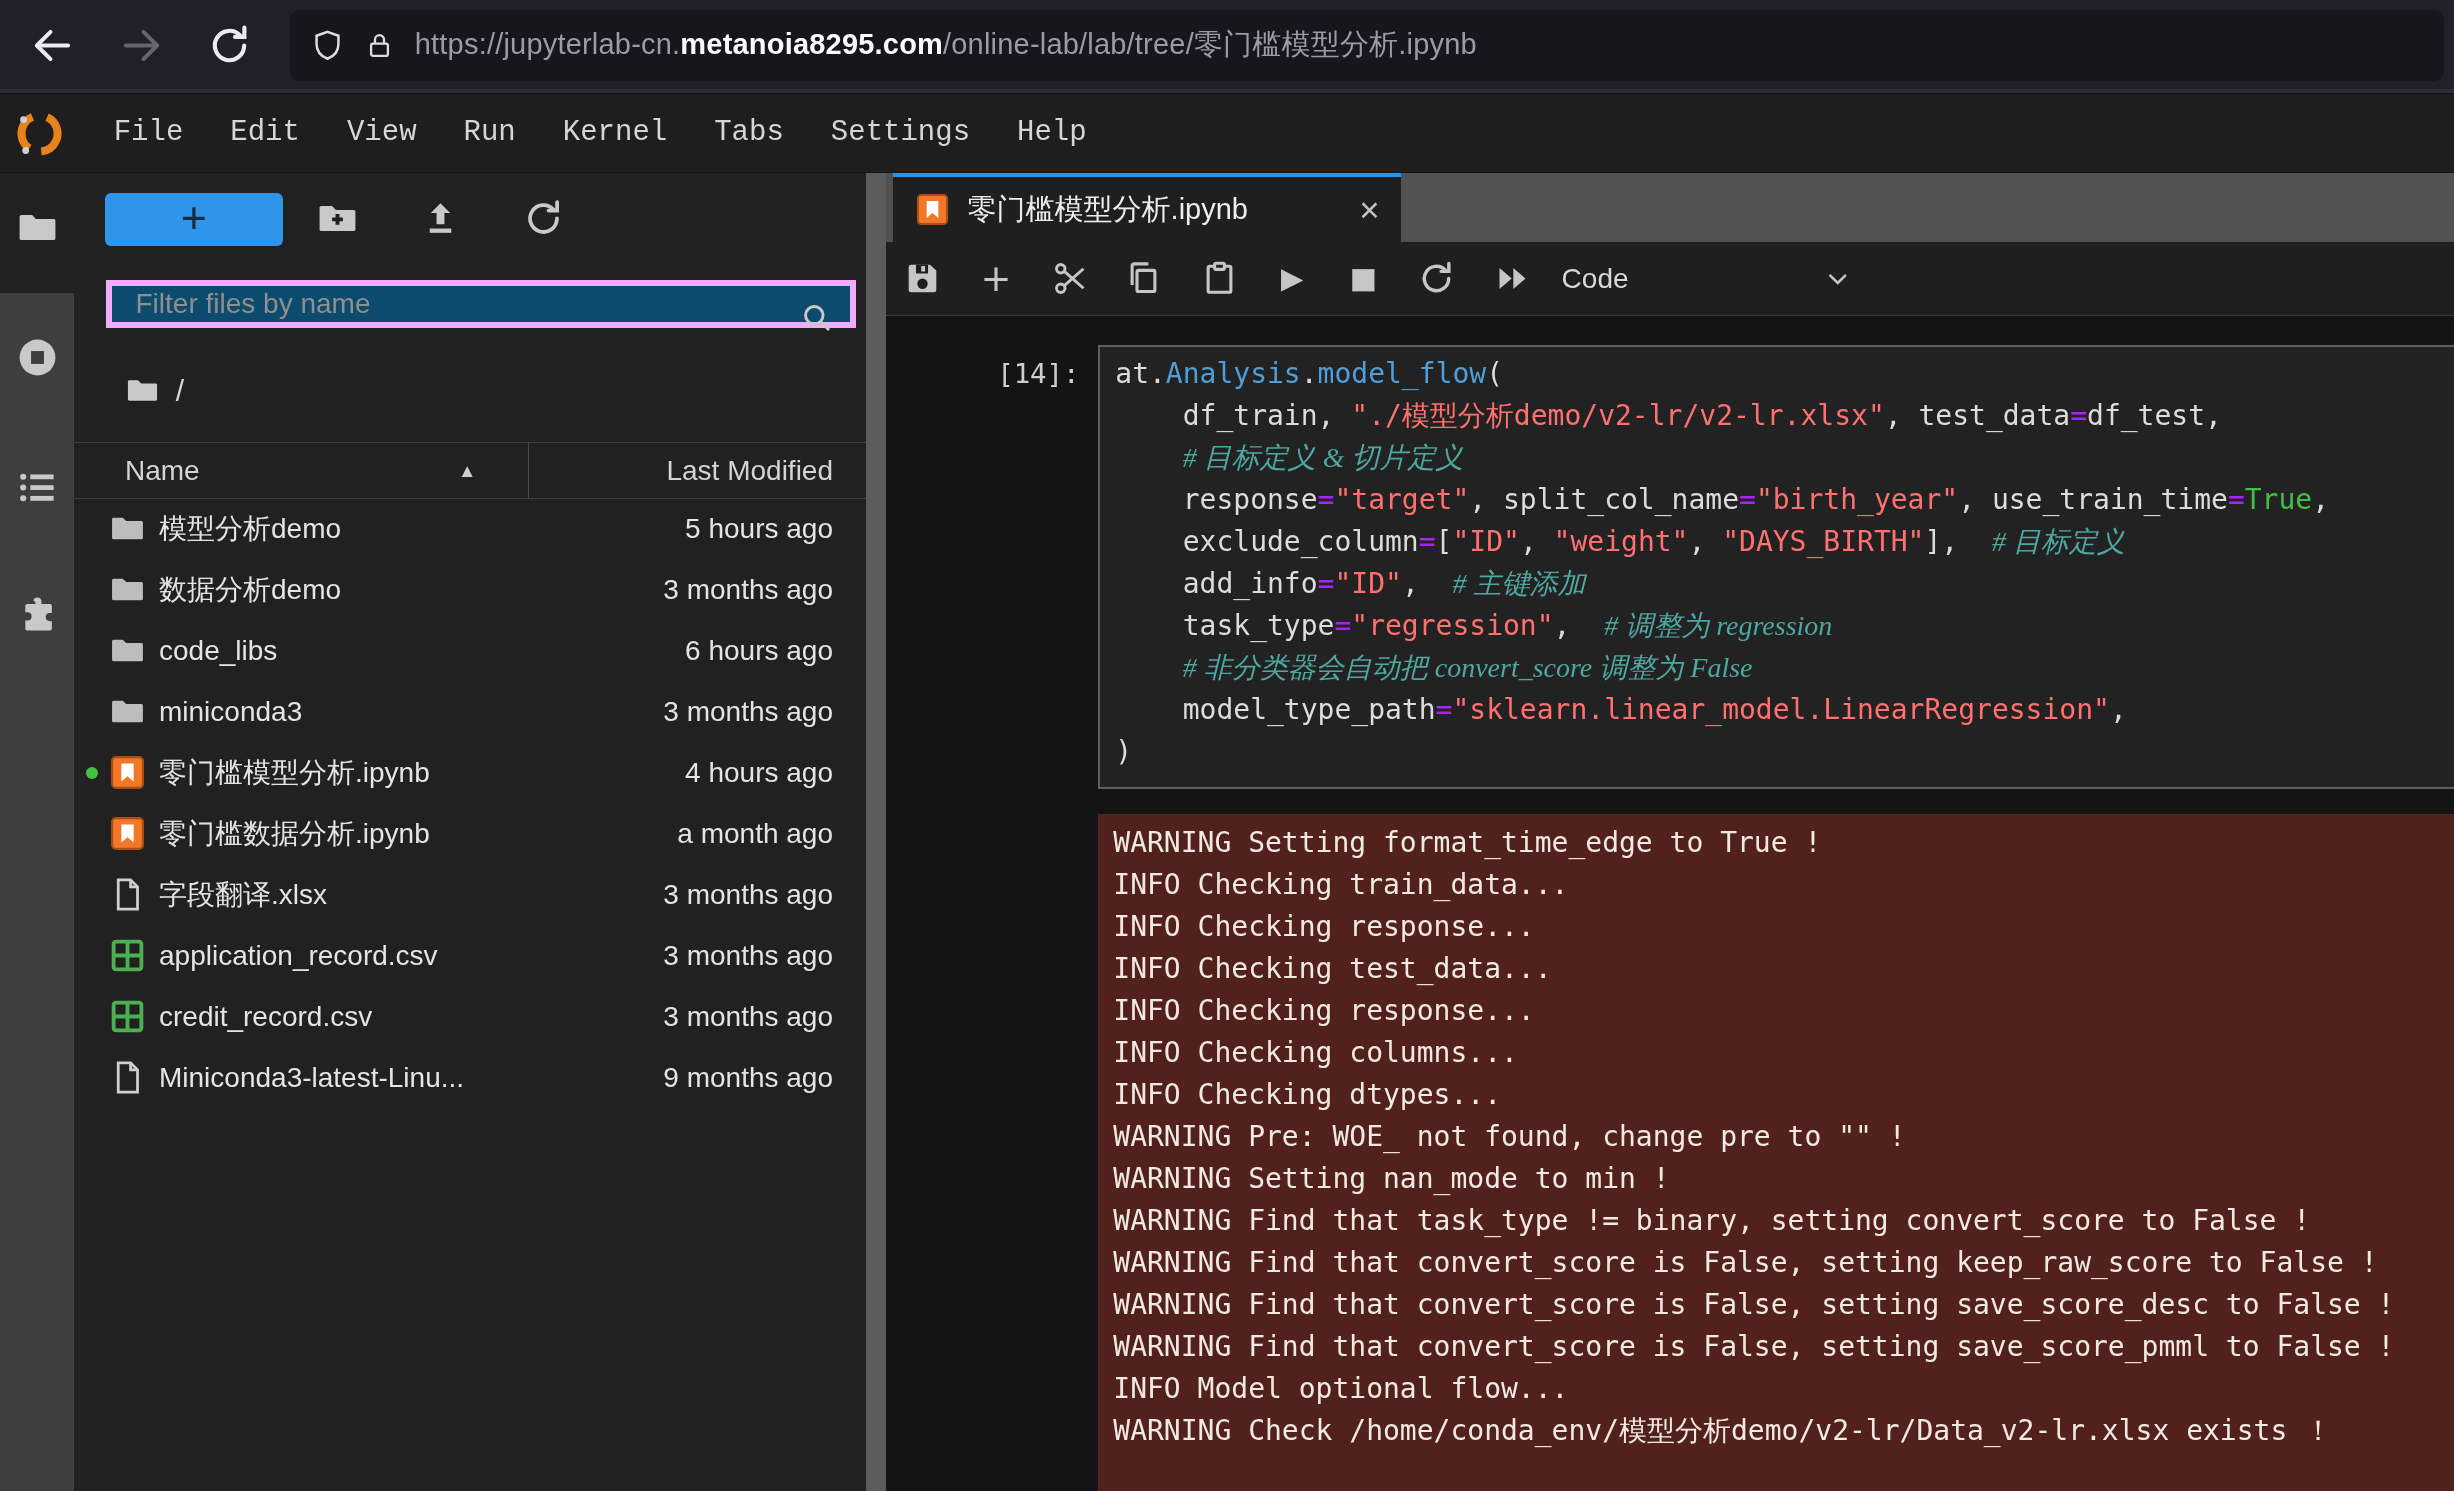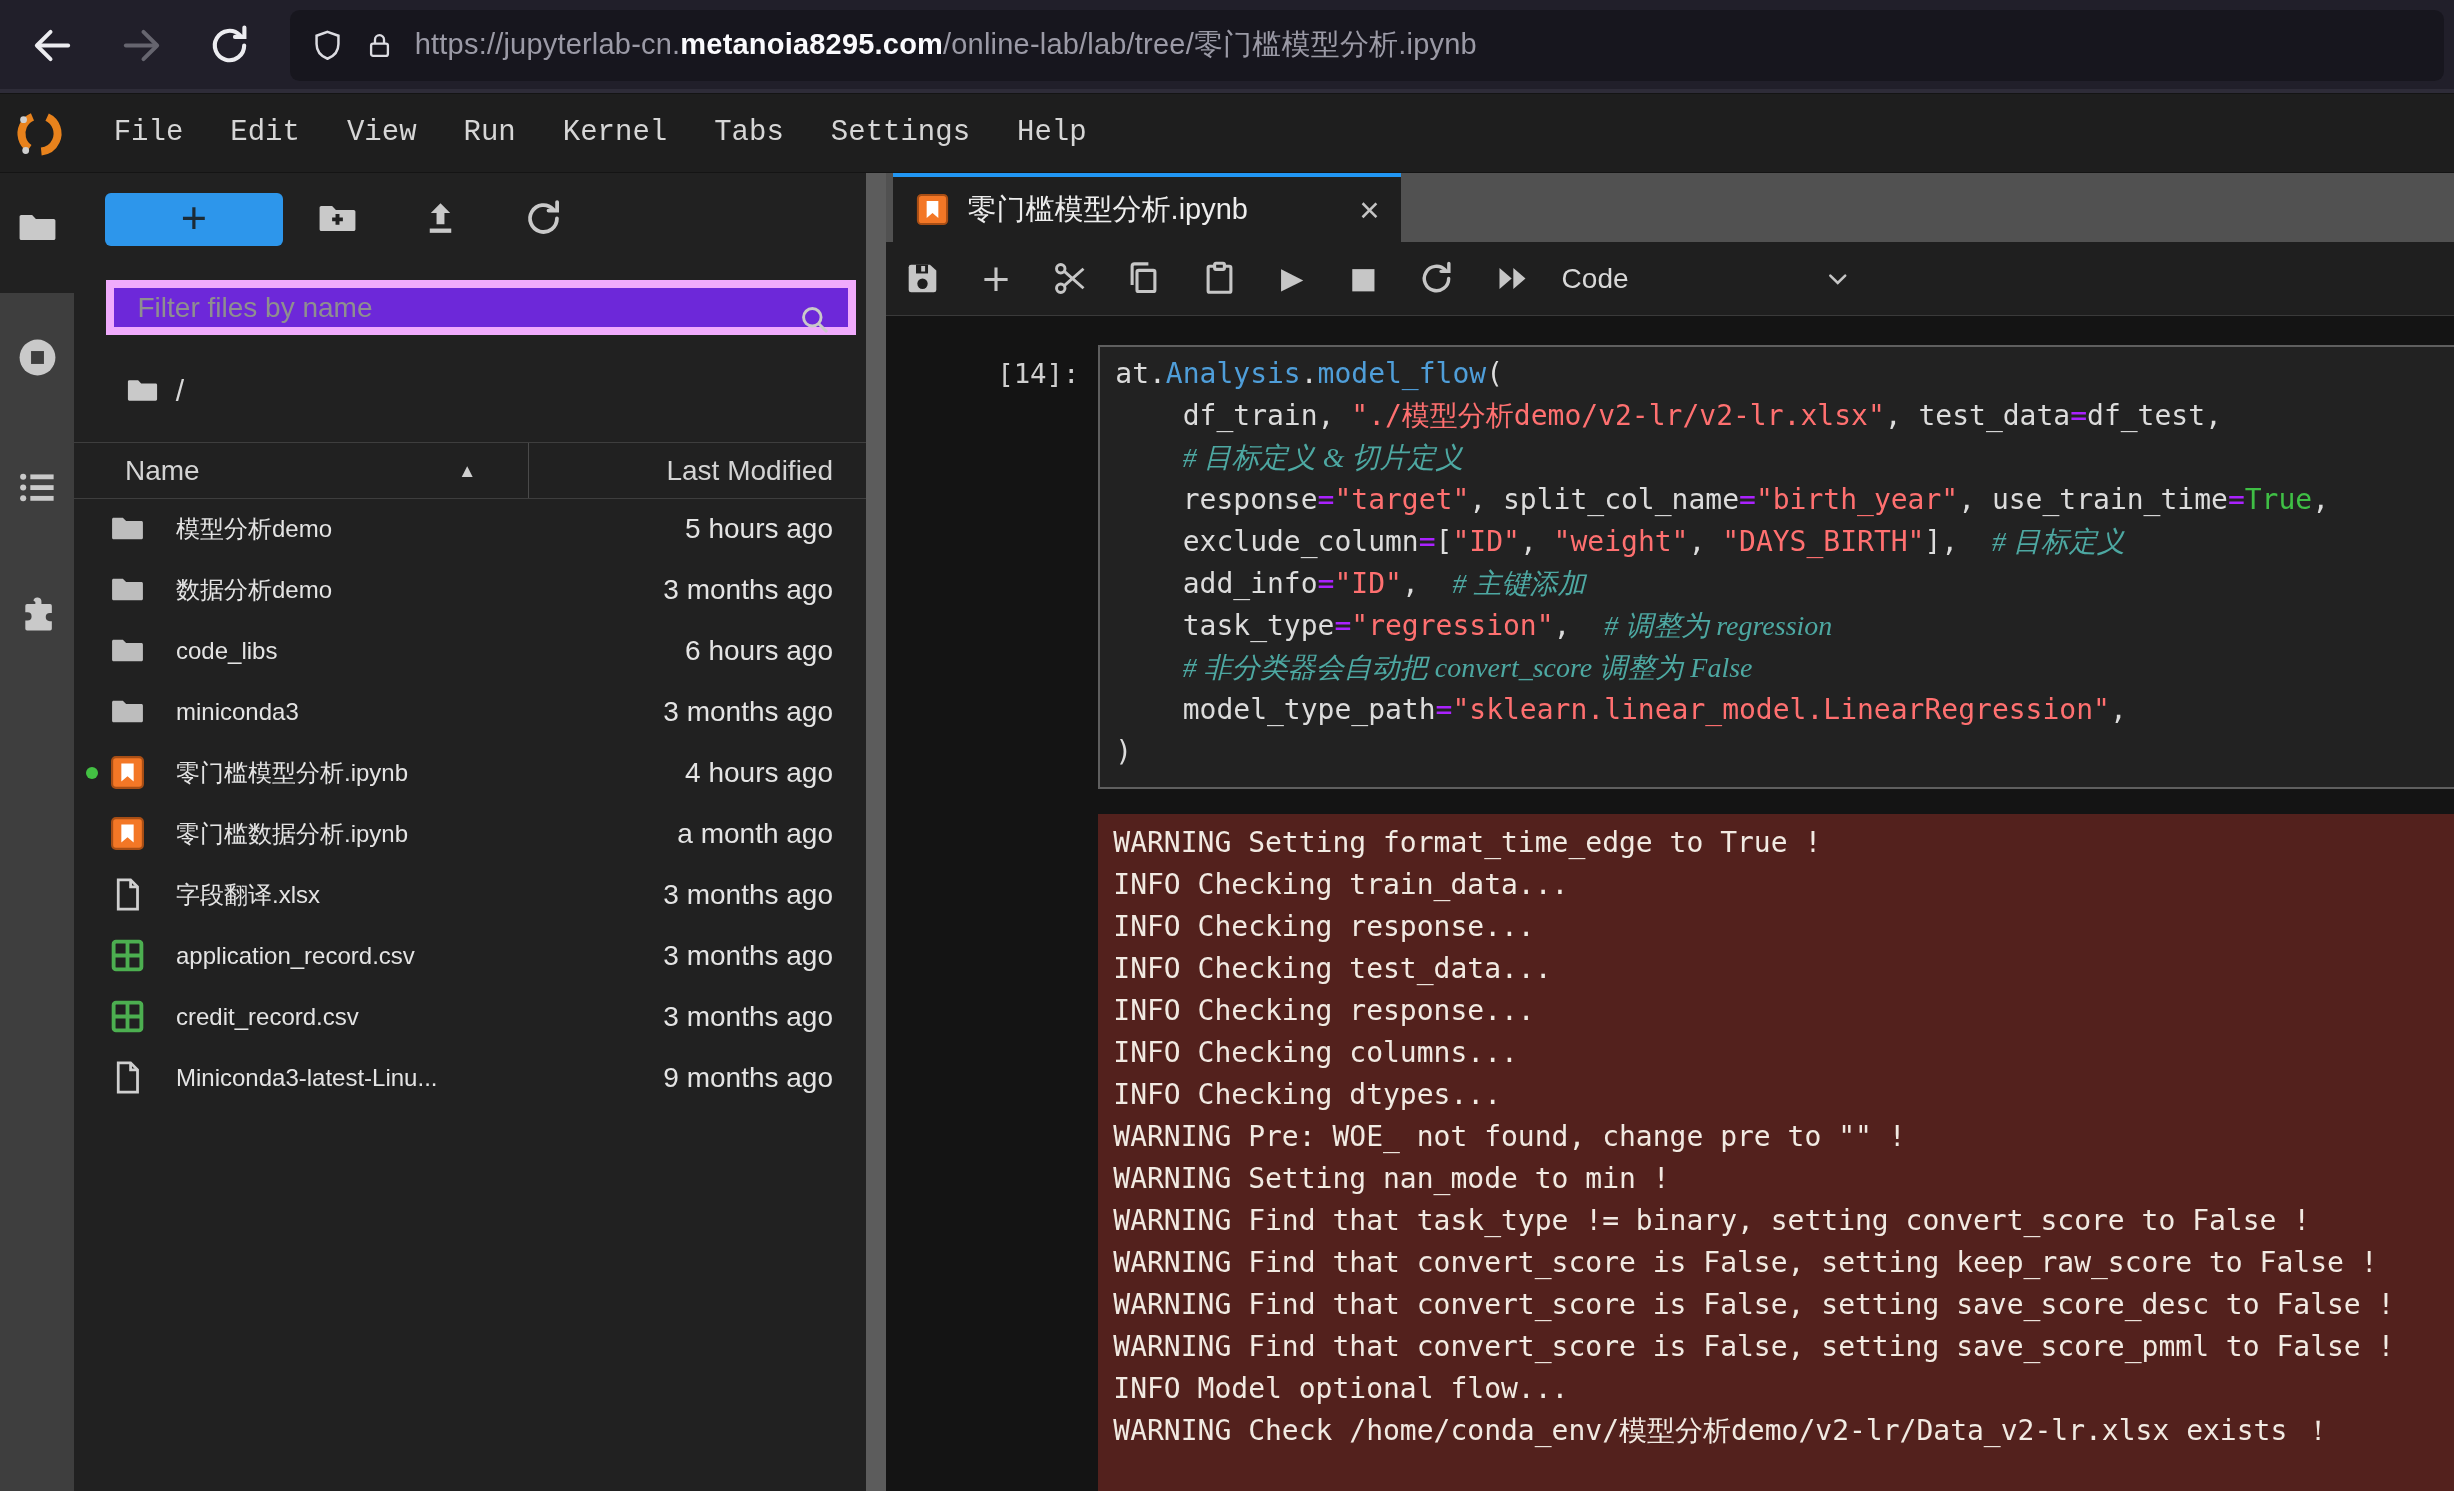--- a/index.html
+++ b/index.html
@@ -27,39 +27,39 @@
 
   .activitybar{width:74px;background:#3e3e3e;position:relative;flex:none;}
   .ab-active{position:absolute;top:0;left:0;width:74px;height:120px;background:#212121;}
   .ab-ic{position:absolute;left:15.7px;width:43px;height:43px;}
 
   .filepanel{width:792px;background:#212121;position:relative;flex:none;}
   .new-launcher{position:absolute;left:31px;top:19.6px;width:178px;height:53px;border-radius:5.9px;
                 background:var(--accent-blue,#2d96eb);display:flex;align-items:center;justify-content:center;}
   .new-launcher span{color:#1c2b35;font-size:45px;font-weight:400;line-height:45px;margin-top:-3.9px;}
   .fbt-ic{position:absolute;top:23.5px;width:43px;height:43px;}
-  .fb-filter{position:absolute;left:32px;top:107px;width:750px;height:55px;box-sizing:border-box;
-             border:8px solid #f0abfc;background:#6d28d9;}
+  .fb-filter{position:absolute;left:32px;top:107px;width:750px;height:48px;box-sizing:border-box;
+             border:6px solid #f0abfc;background:#0c4a6e;}
   .fb-filter input{position:absolute;left:0;top:0;width:100%;height:100%;background:transparent;border:none;outline:none;
                    padding-left:23.5px;font-size:28px;color:#cfcfcf;font-family:"Liberation Sans",sans-serif;box-sizing:border-box;}
   .fb-filter input::placeholder{color:#8f8f8f;opacity:1;}
   .fb-filter .search{position:absolute;right:15.7px;top:13.7px;width:35px;height:35px;}
   .breadcrumb{position:absolute;left:51px;top:200px;display:flex;align-items:center;}
   .breadcrumb .root{margin-left:15.7px;font-size:30px;color:#d8d8d8;}
   .fb-header{position:absolute;left:0;right:0;top:269px;height:55px;border-top:1px solid #3e3e3e;border-bottom:1px solid #3e3e3e;}
   .fb-header .h-name{position:absolute;left:51px;top:0;line-height:55px;font-size:28px;color:#d4d4d4;}
   .fb-header .h-sort{position:absolute;left:384px;top:0;line-height:55px;font-size:18.6px;color:#cfcfcf;}
   .fb-header .h-div{position:absolute;left:454px;top:0;bottom:0;width:1px;background:#4a4a4a;}
   .fb-header .h-mod{position:absolute;right:33px;top:0;line-height:55px;font-size:28px;color:#d4d4d4;}
   .fb-rows{position:absolute;left:0;right:0;top:325px;}
   .frow{position:relative;height:61px;display:flex;align-items:center;padding-left:35px;}
   .rundot{position:absolute;left:11.8px;top:24.5px;width:12.7px;height:12.7px;border-radius:50%;background:var(--running-dot,#43c143);}
   .ficon{width:37px;height:37px;flex:none;}
   .ficon svg{width:37px;height:37px;}
-  .fname{margin-left:30px;font-size:24px;color:#e4e4e4;white-space:nowrap;}
+  .fname{margin-left:13px;font-size:28px;color:#e4e4e4;white-space:nowrap;}
   .fdate{margin-left:auto;margin-right:33px;font-size:28px;color:#e4e4e4;white-space:nowrap;}
 
   .splitter{width:19.6px;background:#5c5c5c;flex:none;}
 
   
   .main{flex:1;position:relative;background:#141414;min-width:0;}
   .tabbar{position:absolute;top:0;left:0;right:0;height:69px;background:#515151;}
   .tab{position:absolute;left:7.8px;top:0;width:508px;height:69px;box-sizing:border-box;background:#1f1f1f;
        border-top:4.9px solid var(--tab-indicator,#2196f3);display:flex;align-items:center;padding:0 21.6px;}
   .tab .nbic{width:35px;height:35px;flex:none;}

